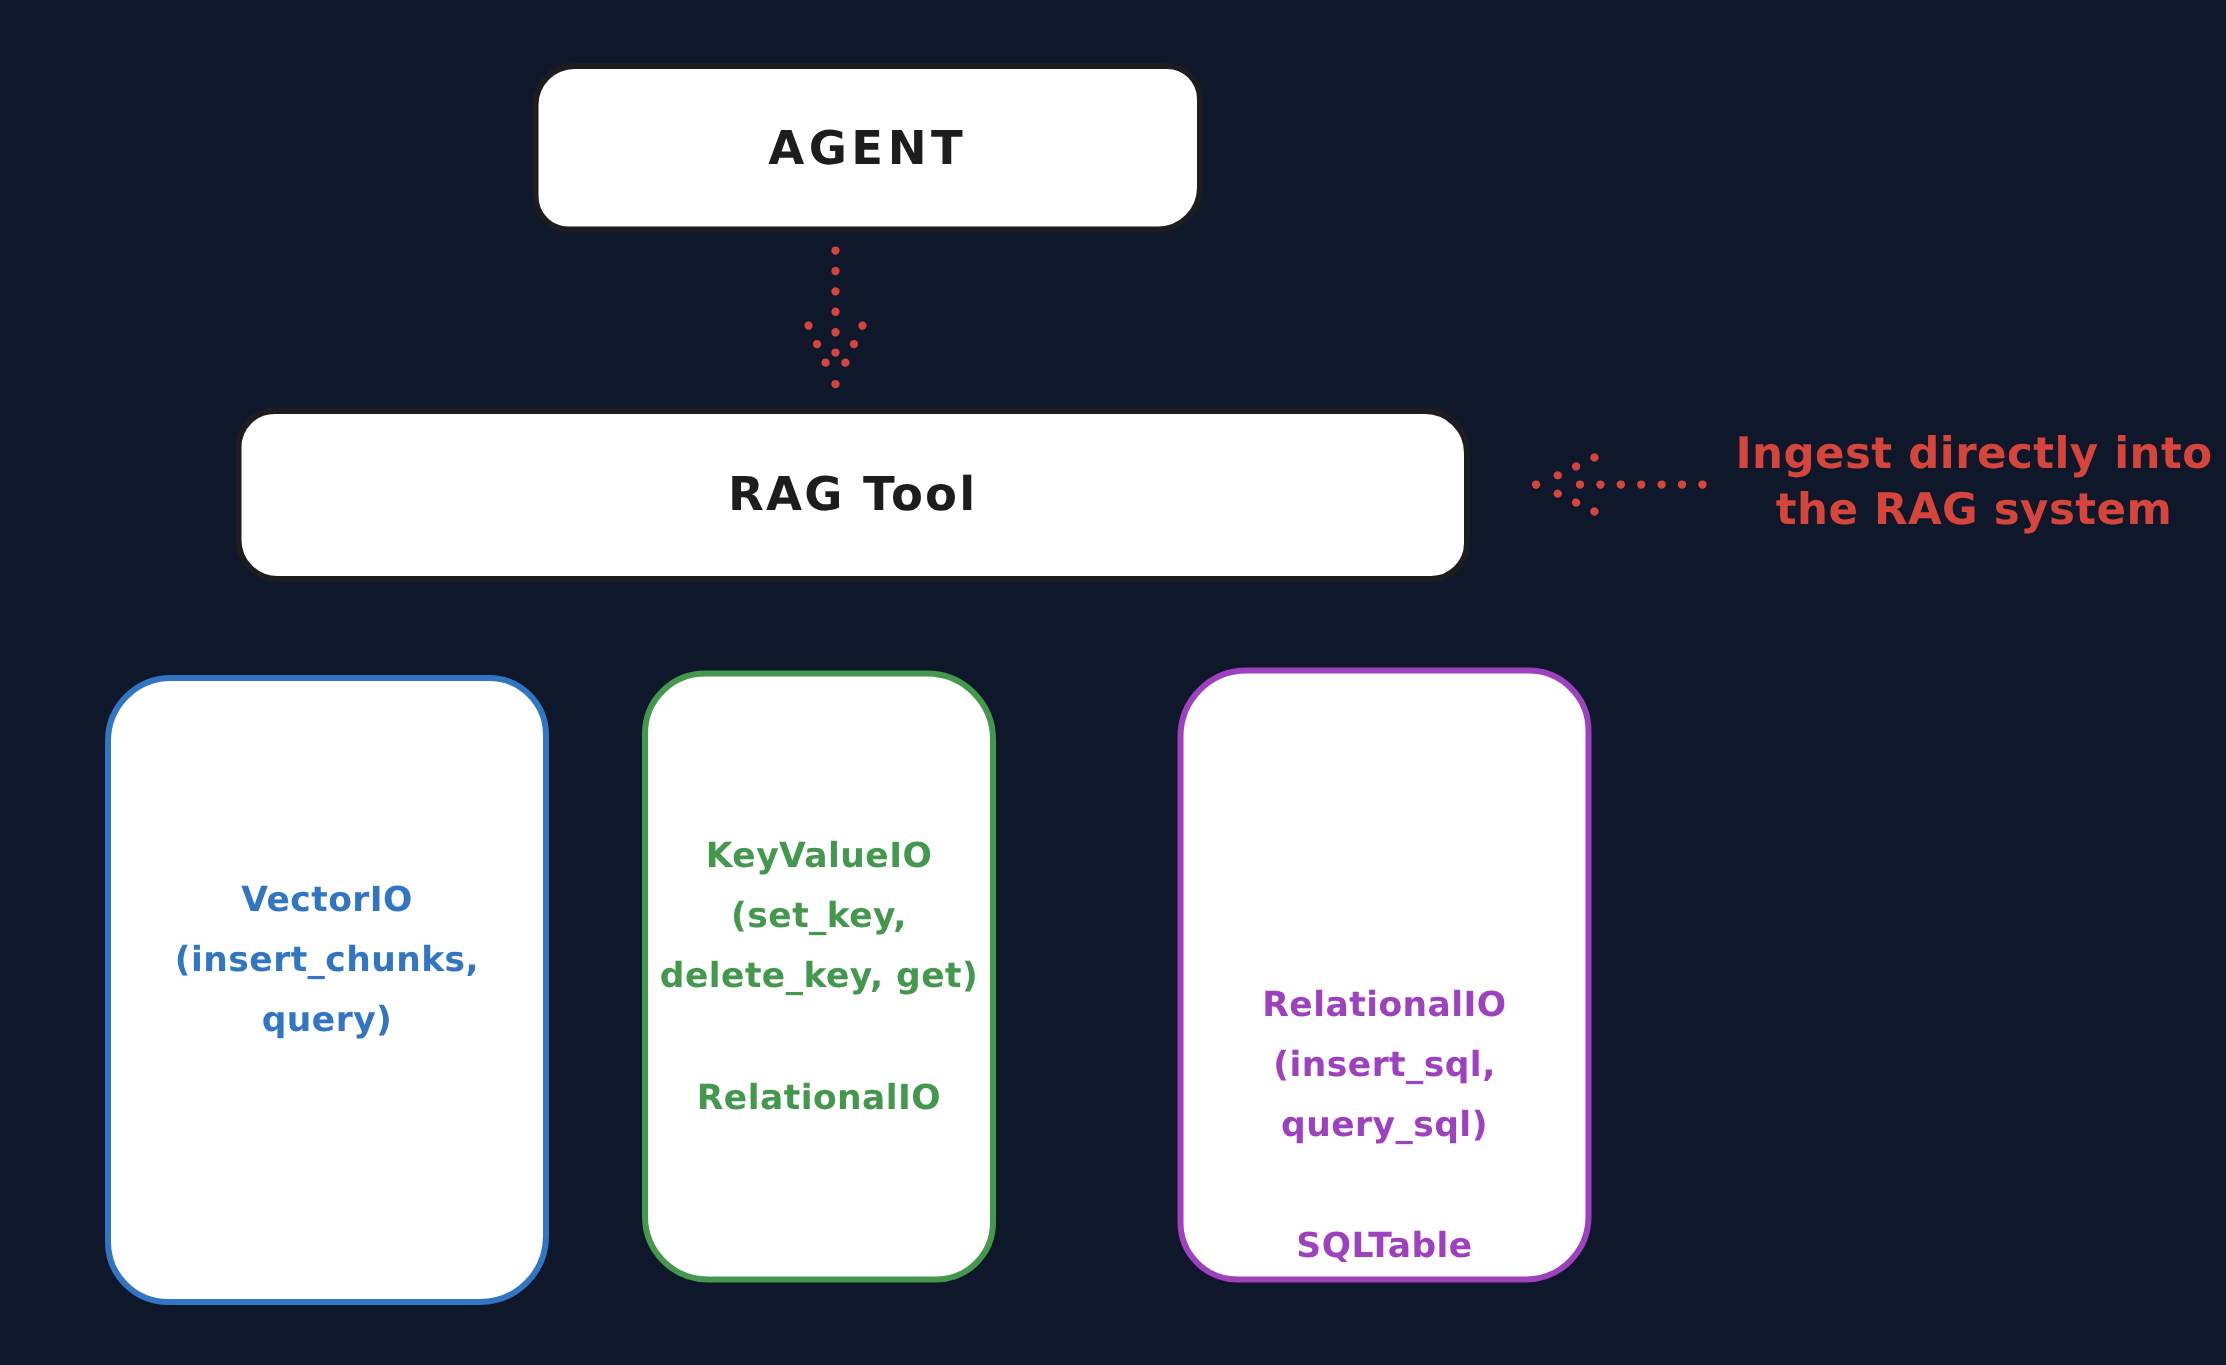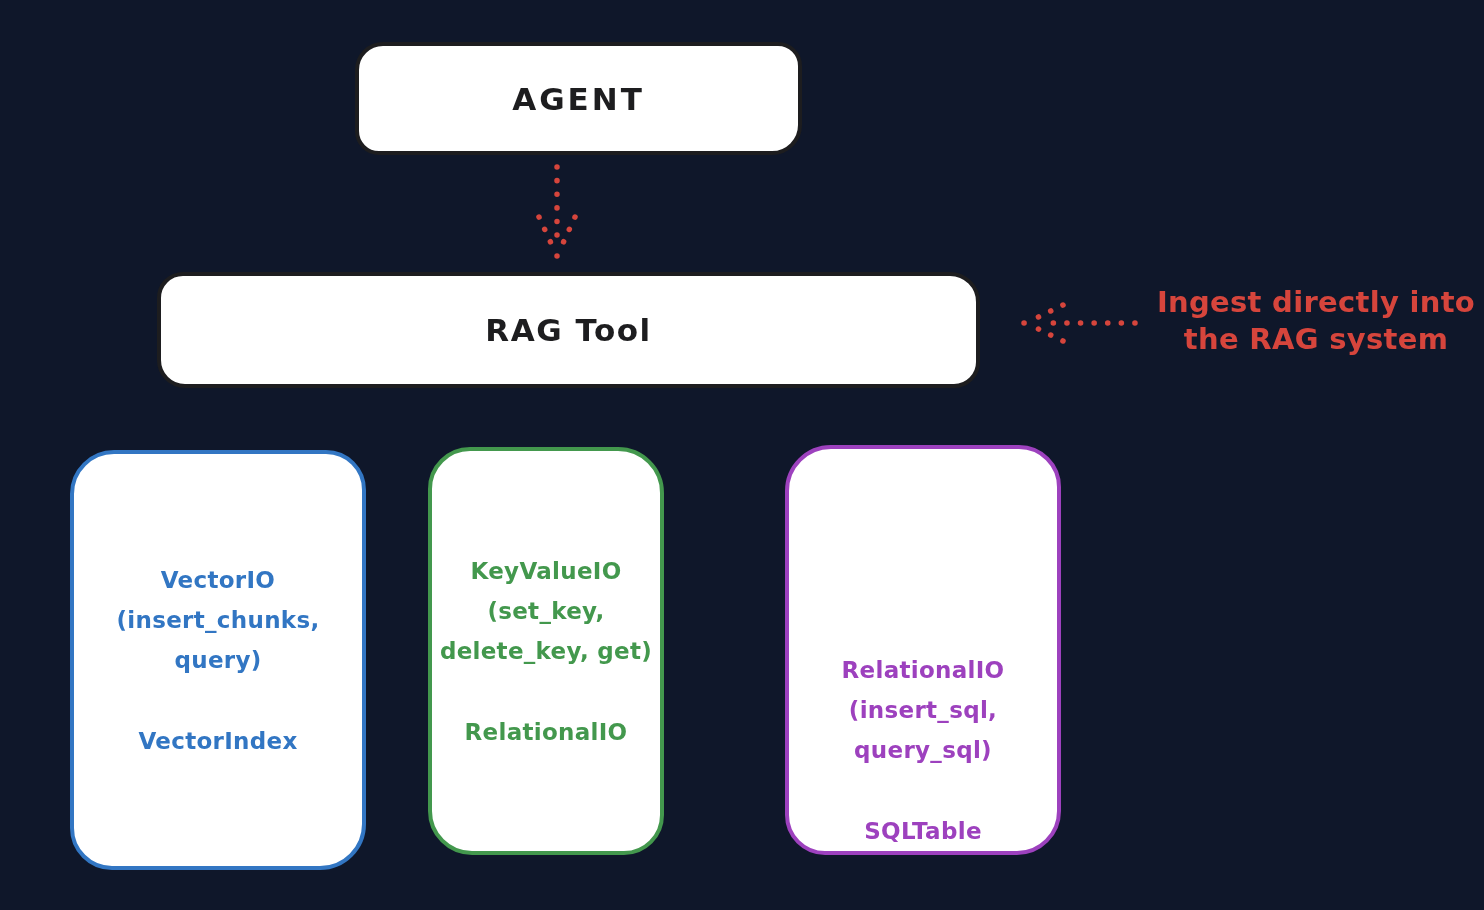--- a/index.html
+++ b/index.html
@@ -138,21 +138,20 @@
   <div class="annotation">
     <div class="line">Ingest directly into</div>
     <div class="line">the RAG system</div>
   </div>
 
   <div class="card card-vector">
     <div class="line">VectorIO</div>
     <div class="line">(insert_chunks,</div>
     <div class="line">query)</div>
     <div class="gap"></div>
-    <div class="line">VectorIndex</div>
   </div>
 
   <div class="card card-keyvalue">
     <div class="line">KeyValueIO</div>
     <div class="line">(set_key,</div>
     <div class="line">delete_key, get)</div>
     <div class="gap"></div>
     <div class="line">RelationalIO</div>
   </div>
 

